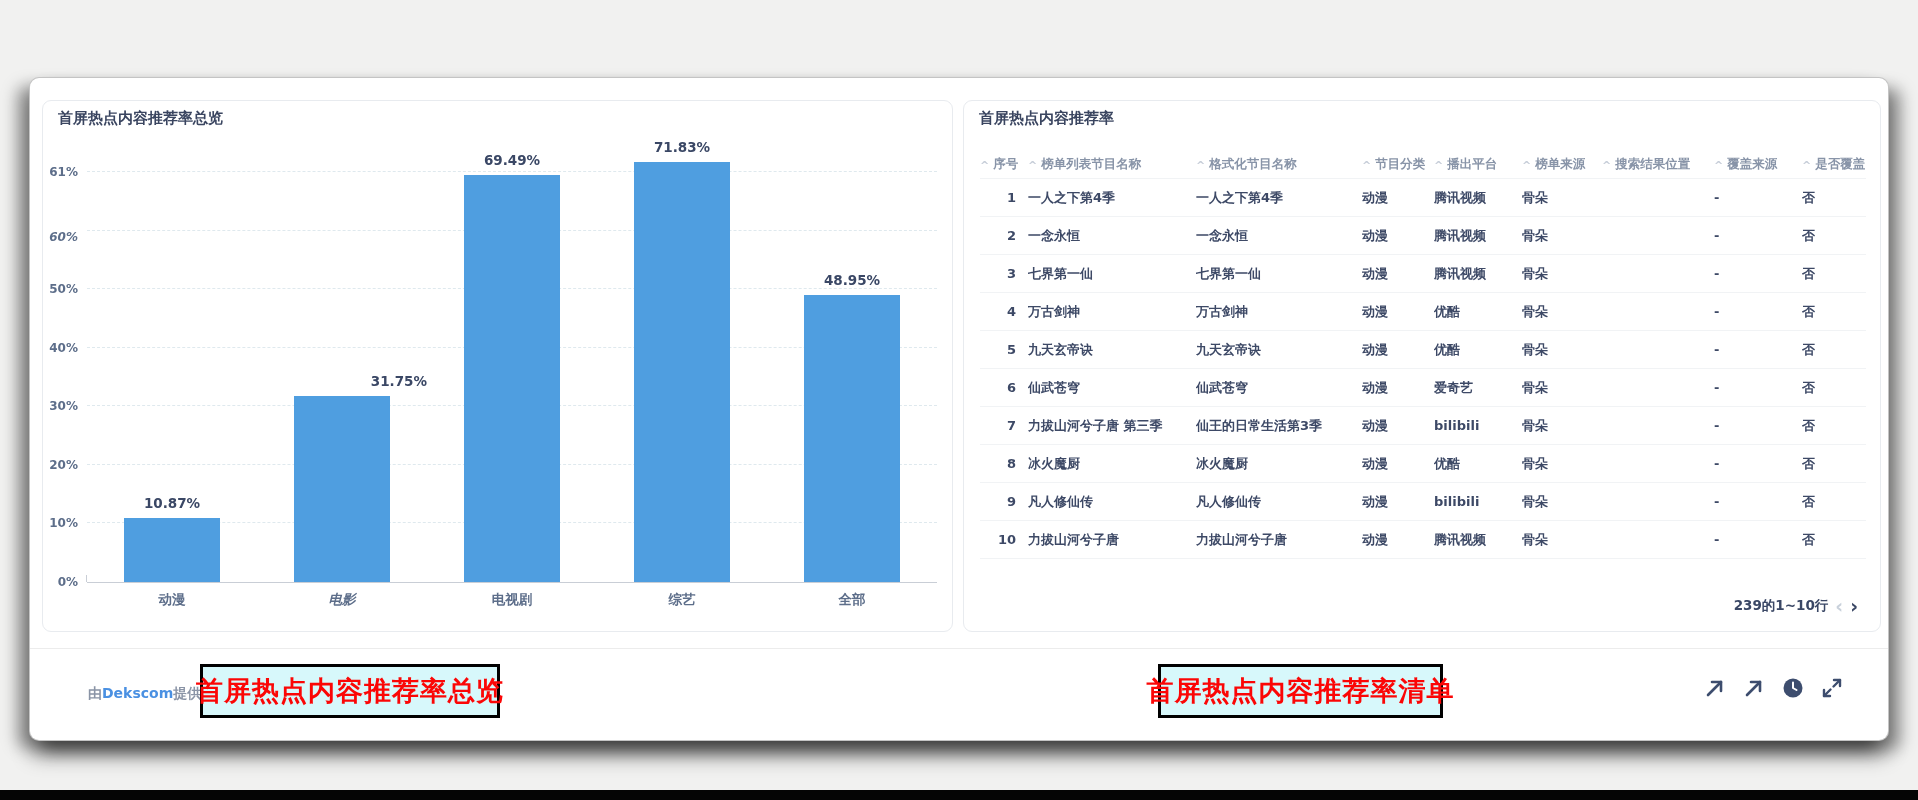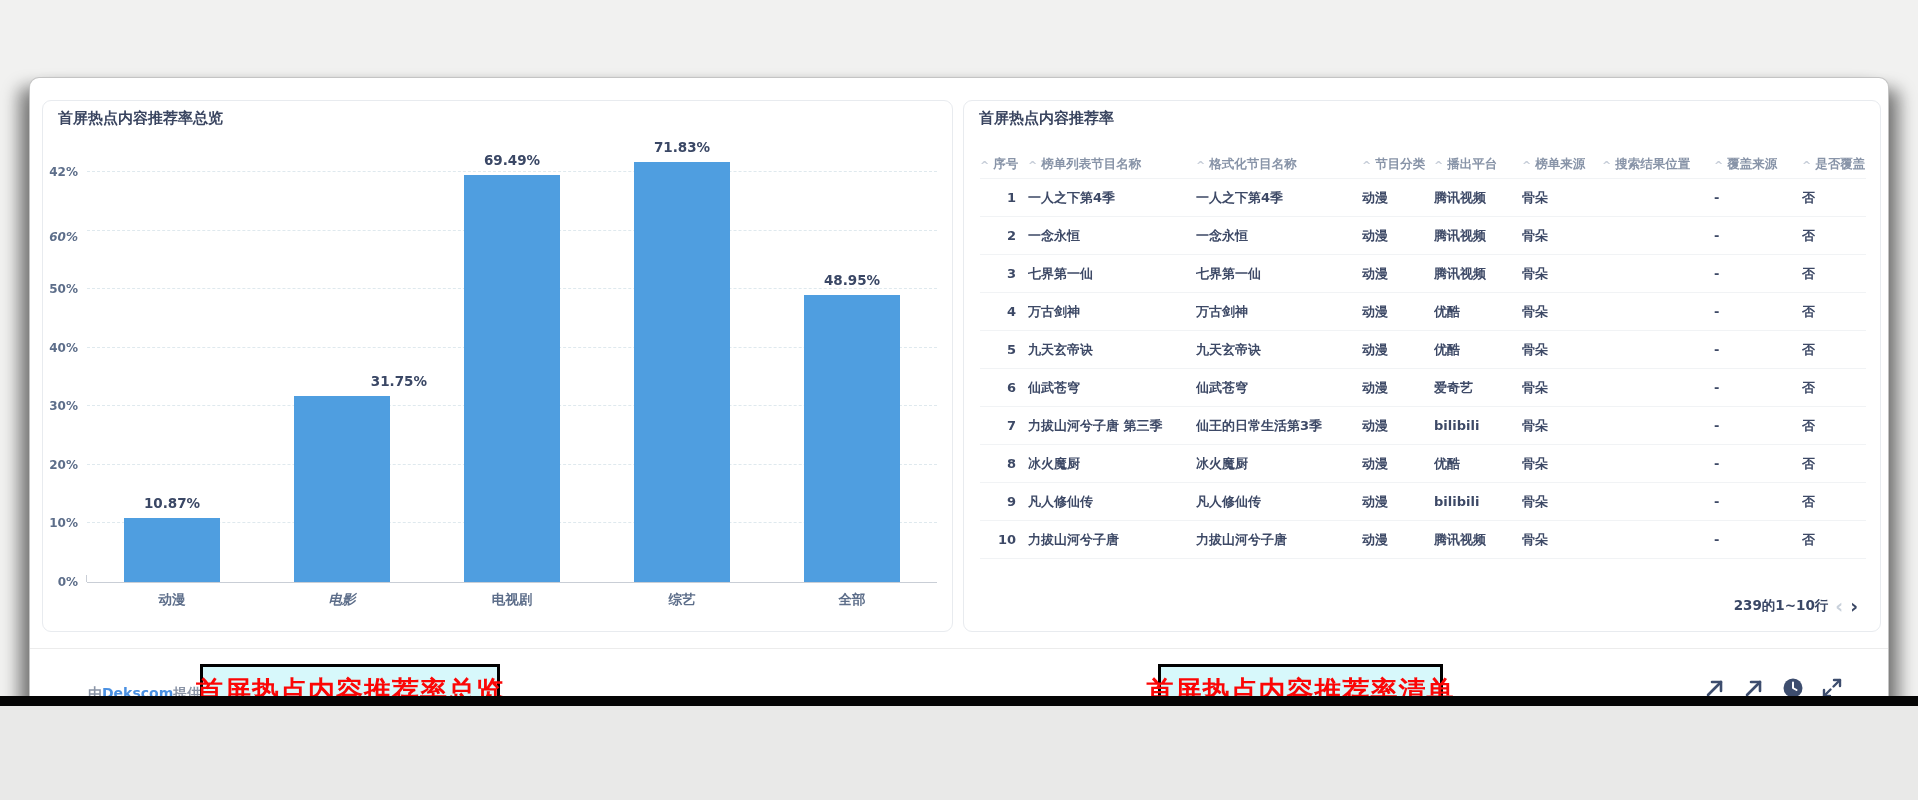--- a/index.html
+++ b/index.html
@@ -1,18 +1,18 @@
 <!DOCTYPE html>
 <html><head>
 <meta charset="utf-8">
 <style>
   html,body{margin:0;padding:0;background:#e9e9e8;}
   *{box-sizing:border-box;}
   .stage{
-    position:relative;width:1918px;height:706px;overflow:hidden;
+    position:relative;width:1918px;height:800px;overflow:hidden;
     background:#f1f1f0;
     font-family:"DejaVu Sans","Liberation Sans",sans-serif;
   }
   .bottom-bar{position:absolute;left:0;bottom:0;width:100%;height:10px;background:#050505;}
   .card{
     position:absolute;left:30px;top:78px;width:1858px;height:662px;
     background:#ffffff;border-radius:9px;
     box-shadow:0 0 0 1px #c4c4c4,-13px 8px 16px rgba(0,0,0,.35),13px 10px 16px rgba(0,0,0,.35),0 16px 20px rgba(0,0,0,.42);
   }
   .panel{
@@ -80,21 +80,21 @@
           <div class="ytick" style="bottom: 117.067px; top: auto; transform: translateY(50%);">20%</div>
           <div class="gridline" style="bottom: 175.6px;"></div>
           <div class="ytick" style="bottom: 175.6px; top: auto; transform: translateY(50%);">30%</div>
           <div class="gridline" style="bottom: 234.133px;"></div>
           <div class="ytick" style="bottom: 234.133px; top: auto; transform: translateY(50%);">40%</div>
           <div class="gridline" style="bottom: 292.667px;"></div>
           <div class="ytick" style="bottom: 292.667px; top: auto; transform: translateY(50%);">50%</div>
           <div class="gridline" style="bottom: 351.2px;"></div>
           <div class="ytick" style="bottom: 345px; top: auto; transform: translateY(50%); font-style: italic;">60%</div>
           <div class="gridline" style="bottom: 409.733px;"></div>
-          <div class="ytick" style="bottom: 409.733px; top: auto; transform: translateY(50%);">42%</div>
+          <div class="ytick" style="bottom: 409.733px; top: auto; transform: translateY(50%);">61%</div>
           <div class="bar" style="left: 37px; width: 96px; height: 63.6257px; background: rgb(79, 158, 224);"></div>
           <div class="bar-value" style="left: 0px; width: 170px; bottom: 70.6257px;">10.87%</div>
           <div class="xlabel" style="left: 0px; width: 170px;">动漫</div>
           <div class="bar" style="left: 207px; width: 96px; height: 185.843px; background: rgb(79, 158, 224);"></div>
           <div class="bar-value" style="left: 170px; width: 170px; bottom: 192.843px; text-align: right;">31.75%</div>
           <div class="xlabel" style="left: 170px; width: 170px; font-style: italic;">电影</div>
           <div class="bar" style="left: 377px; width: 96px; height: 406.748px; background: rgb(79, 158, 224);"></div>
           <div class="bar-value" style="left: 340px; width: 170px; bottom: 413.748px;">69.49%</div>
           <div class="xlabel" style="left: 340px; width: 170px;">电视剧</div>
           <div class="bar" style="left: 547px; width: 96px; height: 420.445px; background: rgb(79, 158, 224);"></div>

